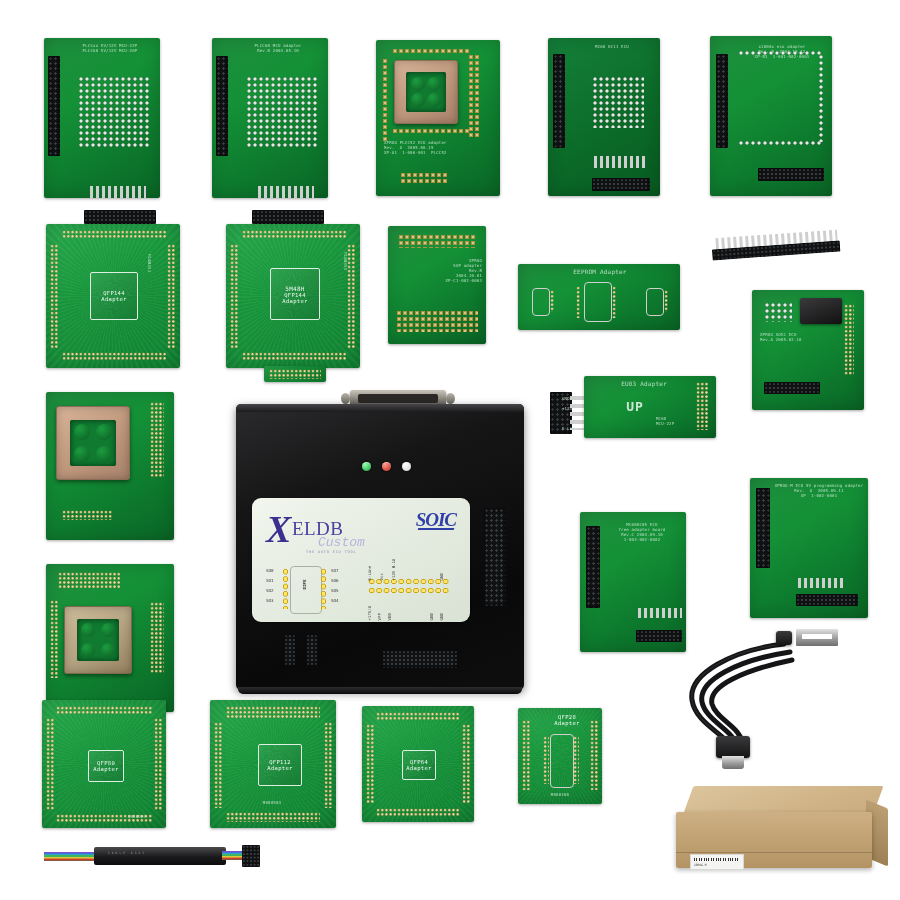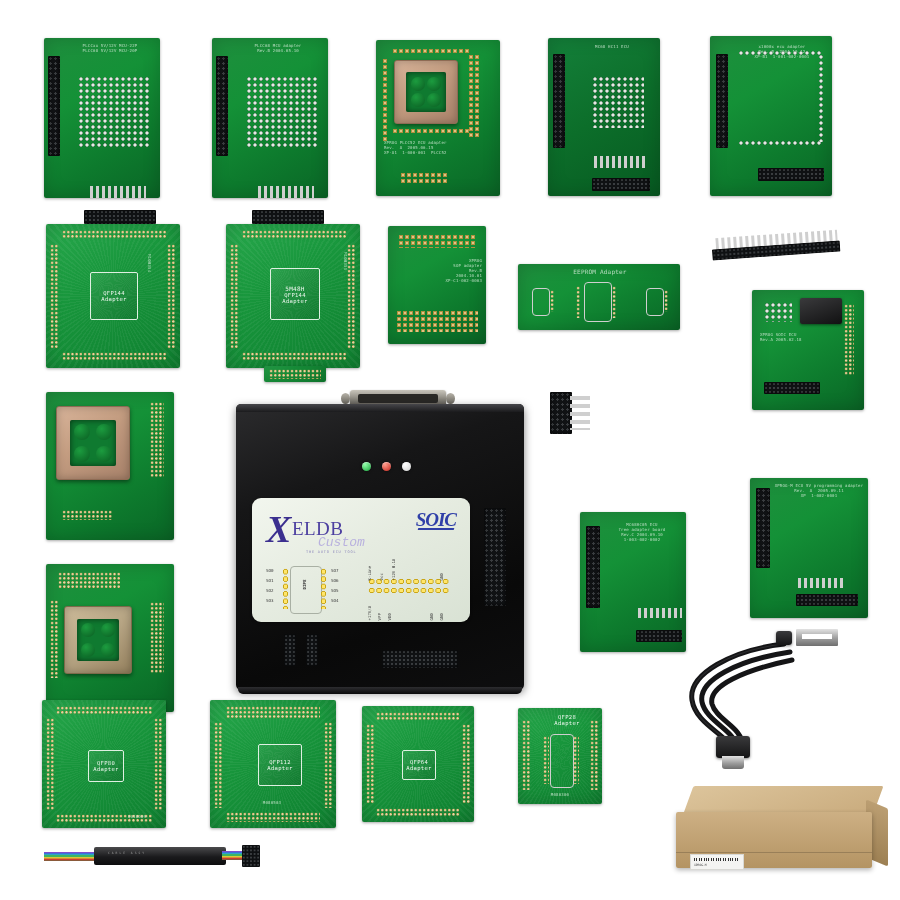--- a/index.html
+++ b/index.html
@@ -280,20 +280,30 @@
     <div style="position:absolute;left:48px;top:8px;width:42px;height:26px;border-radius:2px;background:linear-gradient(160deg,#3a3a3c,#111112);box-shadow:0 1px 3px rgba(0,0,0,.5);"></div>
     <div class="silk" style="left:8px;top:42px;width:60px;text-align:left;">XPROG SOIC ECU
 Rev.A 2005.02.18</div>
     <div class="pads fine" style="left:92px;top:14px;width:10px;height:72px;"></div>
     <div class="hdr sm" style="left:12px;top:92px;width:56px;height:12px;"></div>
   </div>
 
   <div style="position:absolute;left:550px;top:368px;width:170px;height:90px;">
     <div class="hdr" style="left:0;top:24px;width:22px;height:42px;"></div>
     <div class="pinstrip" style="left:20px;top:28px;width:20px;height:34px;background-image:linear-gradient(180deg,#cfcfcf 0 45%,#8d8d8d 45% 55%,rgba(0,0,0,0) 55%);background-size:100% 8px;"></div>
+    <div class="pcb" style="left:34px;top:8px;width:132px;height:62px;">
+      <div class="silk big" style="left:18px;top:4px;width:84px;">EU03 Adapter</div>
+      <div class="silk huge" style="left:36px;top:24px;width:30px;color:#eef7f0;">UP</div>
+      <div class="silk" style="left:-22px;top:20px;width:22px;text-align:left;">GND</div>
+      <div class="silk" style="left:-22px;top:30px;width:22px;text-align:left;">+12V</div>
+      <div class="silk" style="left:-22px;top:50px;width:24px;text-align:left;">K-Line</div>
+      <div class="silk" style="left:72px;top:40px;width:36px;text-align:left;">MC68
+MCU-22P</div>
+      <div class="pads fine" style="left:112px;top:6px;width:12px;height:48px;"></div>
+    </div>
   </div>
 
   <div class="pcb" style="left:46px;top:392px;width:128px;height:148px;">
     <div class="plcc" style="left:10px;top:14px;width:72px;height:72px;">
       <div class="well"></div>
       <div class="dot" style="left:24%;top:24%;"></div>
       <div class="dot" style="left:54%;top:24%;"></div>
       <div class="dot" style="left:24%;top:54%;"></div>
       <div class="dot" style="left:54%;top:54%;"></div>
     </div>

